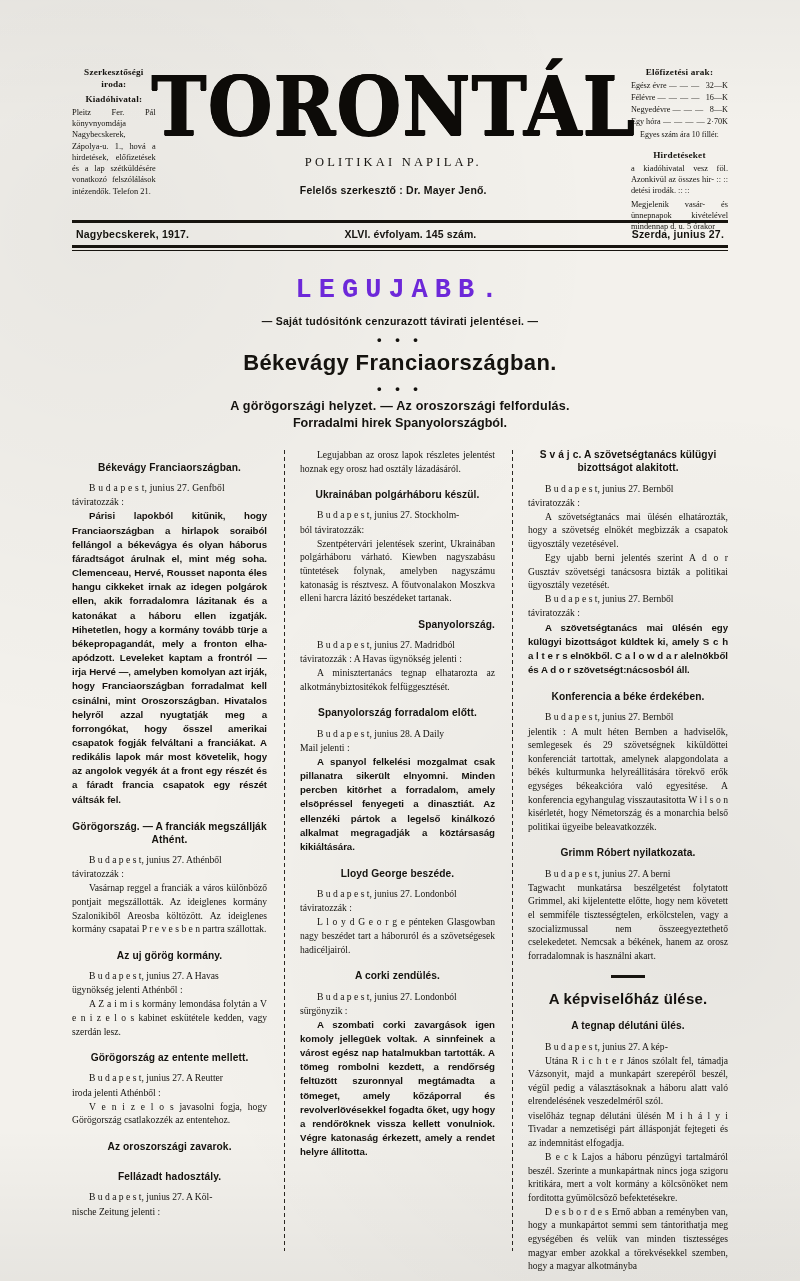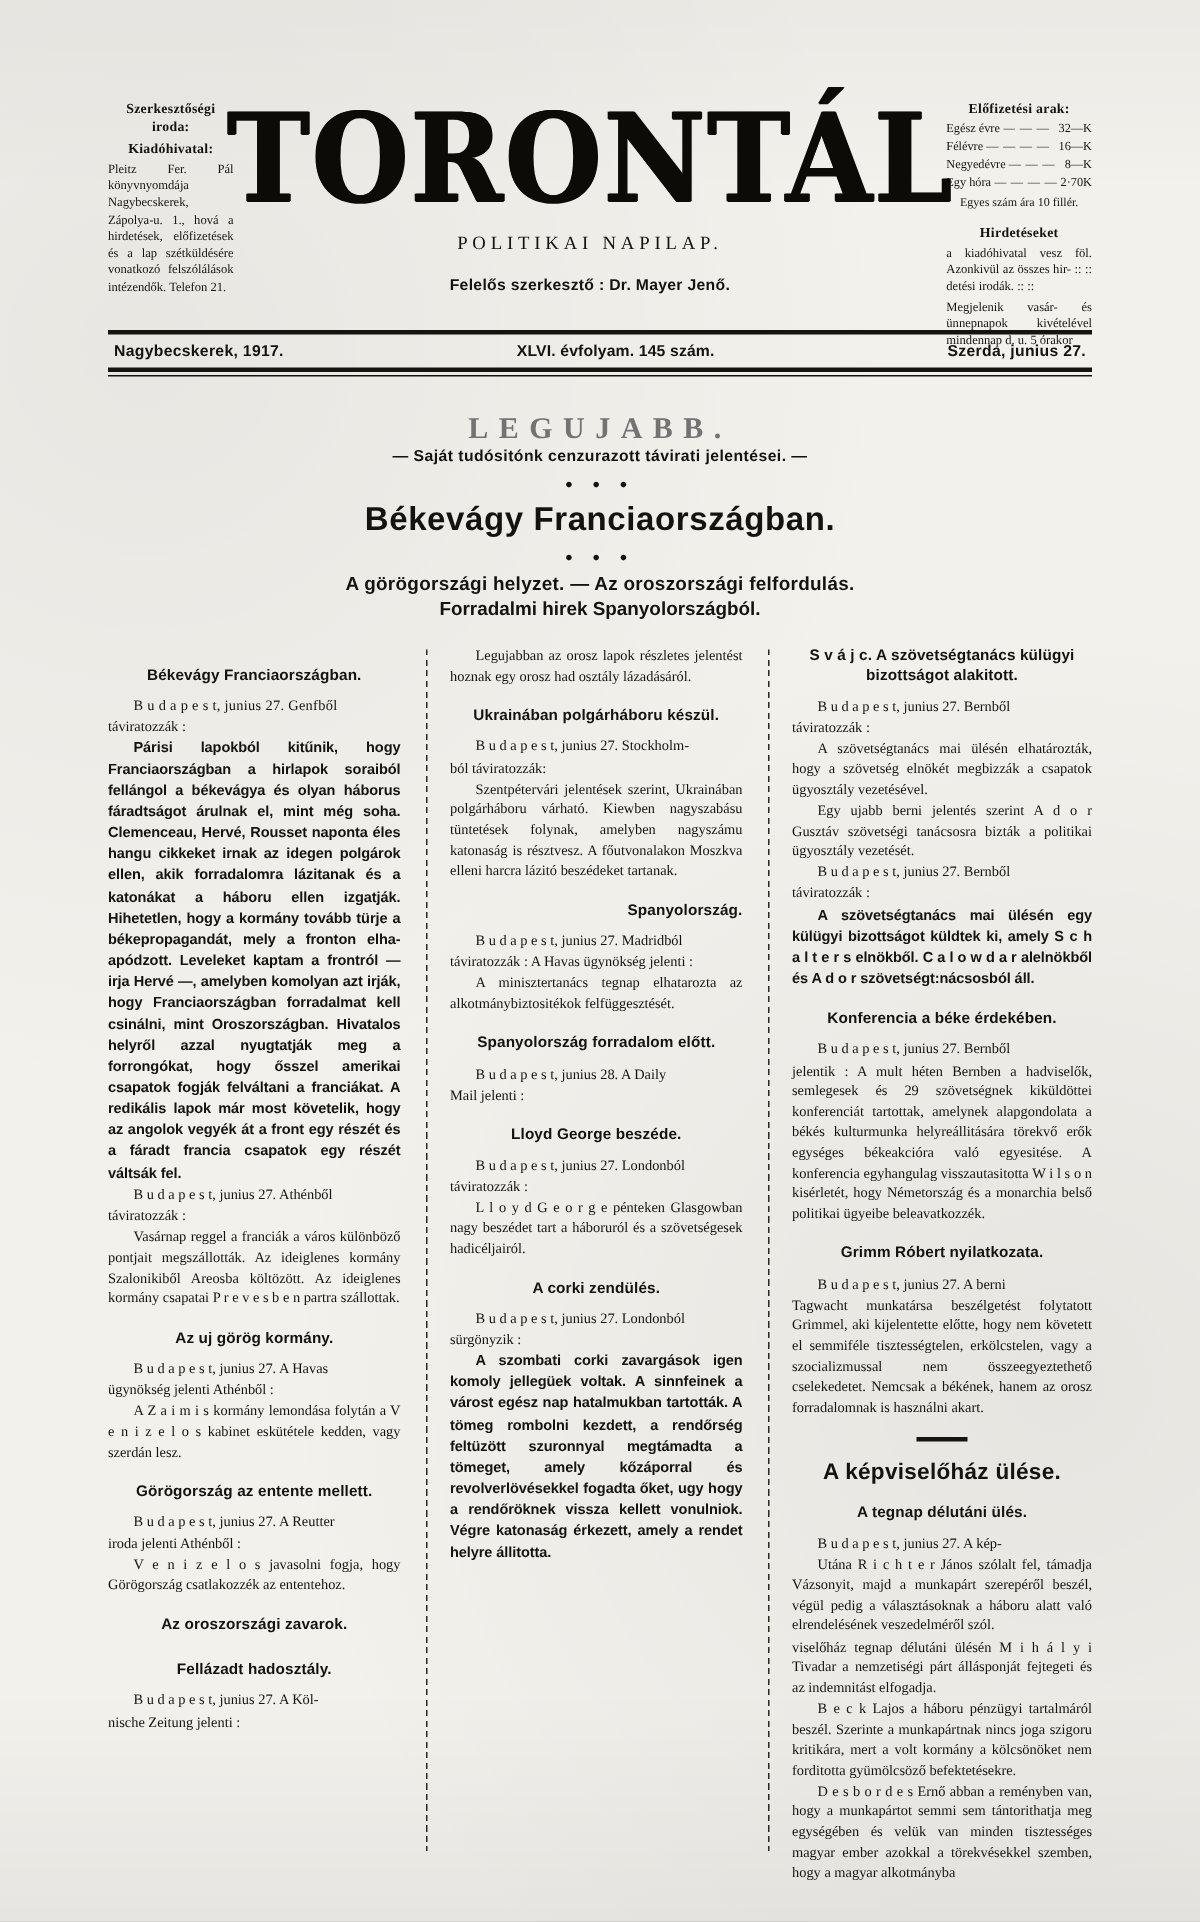--- a/index.html
+++ b/index.html
@@ -120,30 +120,31 @@
     letter-spacing: .2px;
   }
   .datebar .mid { letter-spacing: .1px; }
   .rule-double { margin-bottom: 10px; }
   .rule-double .a { height: 3px; background: #17140f; }
   .rule-double .b { height: 1px; background: #17140f; margin-top: 2px; }
 
   
   .headblock { text-align: center; padding: 14px 0 6px 0; }
   .kicker {
-    font-family: Liberation Serif, serif;
-    font-weight: bold;
-    font-size: 20px;
+    font-family: Liberation Mono, monospace;
+    font-weight: bold;
+    font-size: 27px;
     letter-spacing: 7px;
-    color: #737373;
+    color: #6d28d9;
   }
   .kicker-sub {
     font-family: "Liberation Sans", sans-serif;
     font-weight: bold;
     font-size: 10.5px;
+    margin-top: 10px;
     letter-spacing: .3px;
   }
   .dots-sep {
     font-size: 13px;
     letter-spacing: 5px;
     margin: 5px 0 3px 0;
     font-family: "Liberation Sans", sans-serif;
     font-weight: bold;
   }
   .headline-main {
@@ -311,20 +312,21 @@
     </div>
 
     <div class="columns">
 
       <div class="col c1">
         <div class="sub-h">Békevágy Franciaországban.</div>
         <div class="p dateline"><span class="dateline">B u d a p e s t, junius 27. Genfből</span></div>
         <div class="p noind">táviratozzák :</div>
         <div class="p bold">Párisi lapokból kitűnik, hogy Franciaországban a hirlapok soraiból fellángol a békevágya és olyan háborus fáradtságot árulnak el, mint még soha. Clemenceau, Hervé, Rousset naponta éles hangu cikkeket irnak az idegen polgárok ellen, akik forradalomra lázitanak és a katonákat a háboru ellen izgatják. Hihetetlen, hogy a kormány tovább türje a békepropagandát, mely a fronton elha-apódzott. Leveleket kaptam a frontról — irja Hervé —, amelyben komolyan azt irják, hogy Franciaországban forradalmat kell csinálni, mint Oroszországban. Hivatalos helyről azzal nyugtatják meg a forrongókat, hogy ősszel amerikai csapatok fogják felváltani a franciákat. A redikális lapok már most követelik, hogy az angolok vegyék át a front egy részét és a fáradt francia csapatok egy részét váltsák fel.</div>
 
+        <div class="sub-h">Görögország. — A franciák megszállják Athént.</div>
         <div class="p">B u d a p e s t, junius 27. Athénből</div>
         <div class="p noind">táviratozzák :</div>
         <div class="p">Vasárnap reggel a franciák a város különböző pontjait megszállották. Az ideiglenes kormány Szalonikiből Areosba költözött. Az ideiglenes kormány csapatai P r e v e s b e n partra szállottak.</div>
 
         <div class="sub-h">Az uj görög kormány.</div>
         <div class="p">B u d a p e s t, junius 27. A Havas</div>
         <div class="p noind">ügynökség jelenti Athénből :</div>
         <div class="p">A Z a i m i s kormány lemondása folytán a V e n i z e l o s kabinet eskütétele kedden, vagy szerdán lesz.</div>
 
         <div class="sub-h">Görögország az entente mellett.</div>
@@ -349,20 +351,21 @@
         <div class="p">Szentpétervári jelentések szerint, Ukrainában polgárháboru várható. Kiewben nagyszabásu tüntetések folynak, amelyben nagyszámu katonaság is résztvesz. A főutvonalakon Moszkva elleni harcra lázitó beszédeket tartanak.</div>
 
         <div class="sub-h" style="text-align:right;">Spanyolország.</div>
         <div class="p">B u d a p e s t, junius 27. Madridból</div>
         <div class="p noind">táviratozzák : A Havas ügynökség jelenti :</div>
         <div class="p">A minisztertanács tegnap elhatarozta az alkotmánybiztositékok felfüggesztését.</div>
 
         <div class="sub-h">Spanyolország forradalom előtt.</div>
         <div class="p">B u d a p e s t, junius 28. A Daily</div>
         <div class="p noind">Mail jelenti :</div>
+        <div class="p bold">A spanyol felkelési mozgalmat csak pillanatra sikerült elnyomni. Minden percben kitörhet a forradalom, amely elsöpréssel fenyegeti a dinasztiát. Az ellenzéki pártok a legelső kinálkozó alkalmat megragadják a köztársaság kikiáltására.</div>
 
         <div class="sub-h">Lloyd George beszéde.</div>
         <div class="p">B u d a p e s t, junius 27. Londonból</div>
         <div class="p noind">táviratozzák :</div>
         <div class="p">L l o y d  G e o r g e pénteken Glasgowban nagy beszédet tart a háboruról és a szövetségesek hadicéljairól.</div>
 
         <div class="sub-h">A corki zendülés.</div>
         <div class="p">B u d a p e s t, junius 27. Londonból</div>
         <div class="p noind">sürgönyzik :</div>
         <div class="p bold">A szombati corki zavargások igen komoly jellegüek voltak. A sinnfeinek a várost egész nap hatalmukban tartották. A tömeg rombolni kezdett, a rendőrség feltüzött szuronnyal megtámadta a tömeget, amely kőzáporral és revolverlövésekkel fogadta őket, ugy hogy a rendőröknek vissza kellett vonulniok. Végre katonaság érkezett, amely a rendet helyre állitotta.</div>

